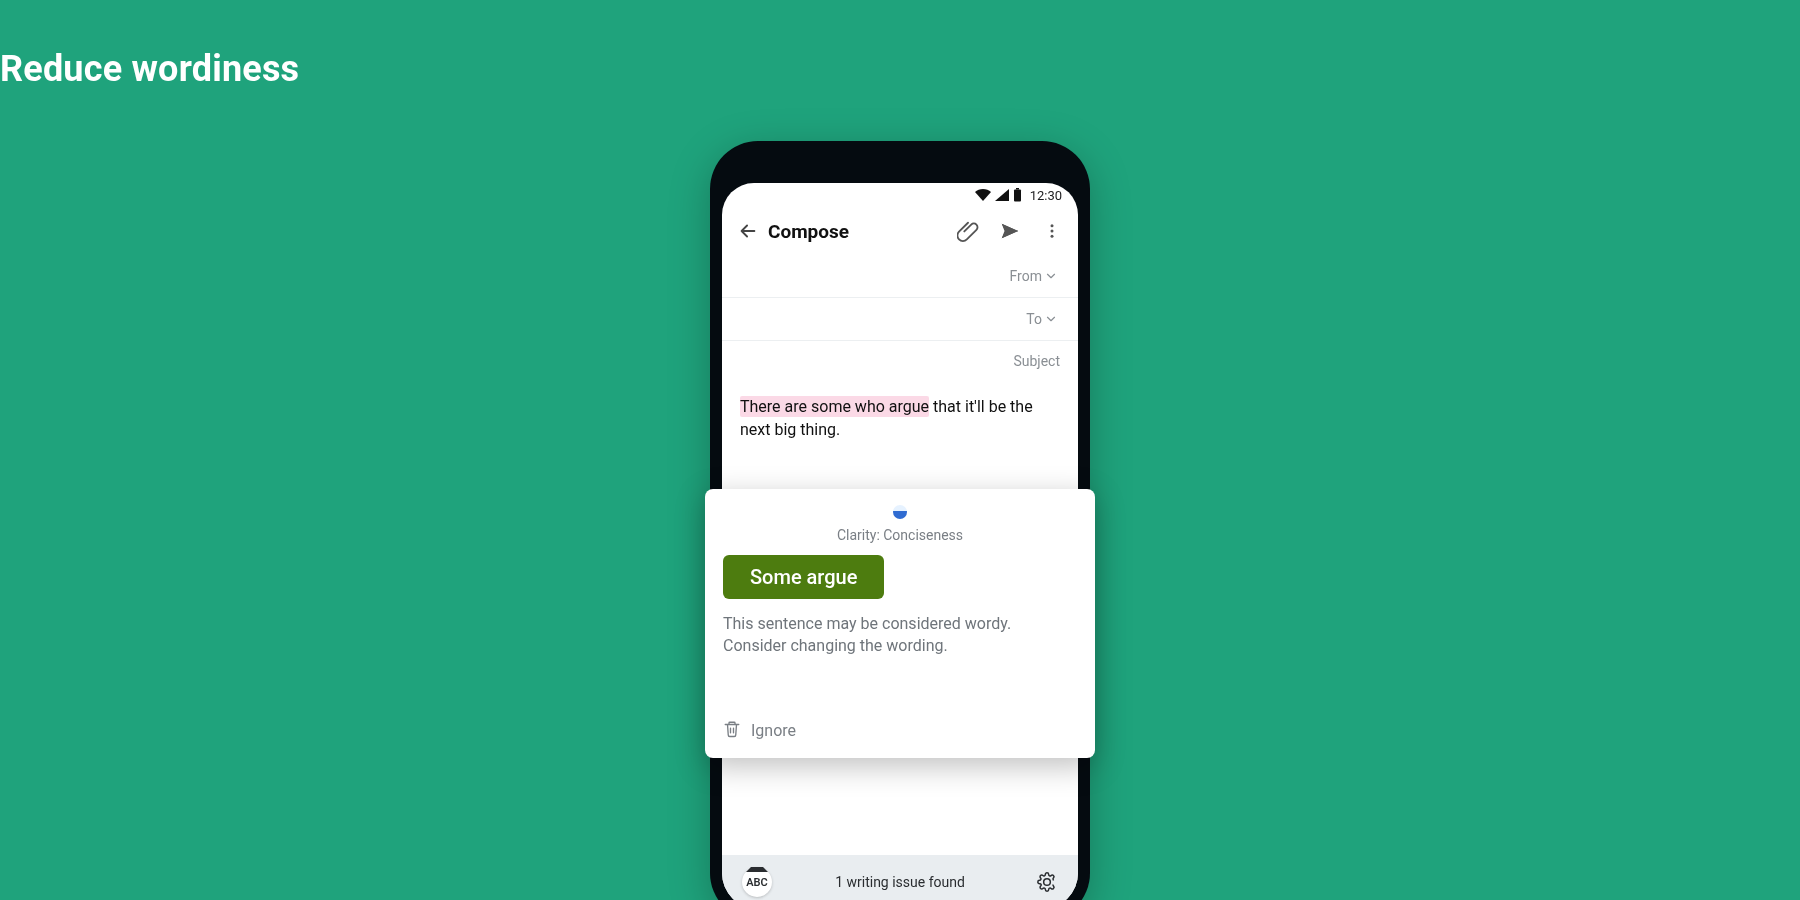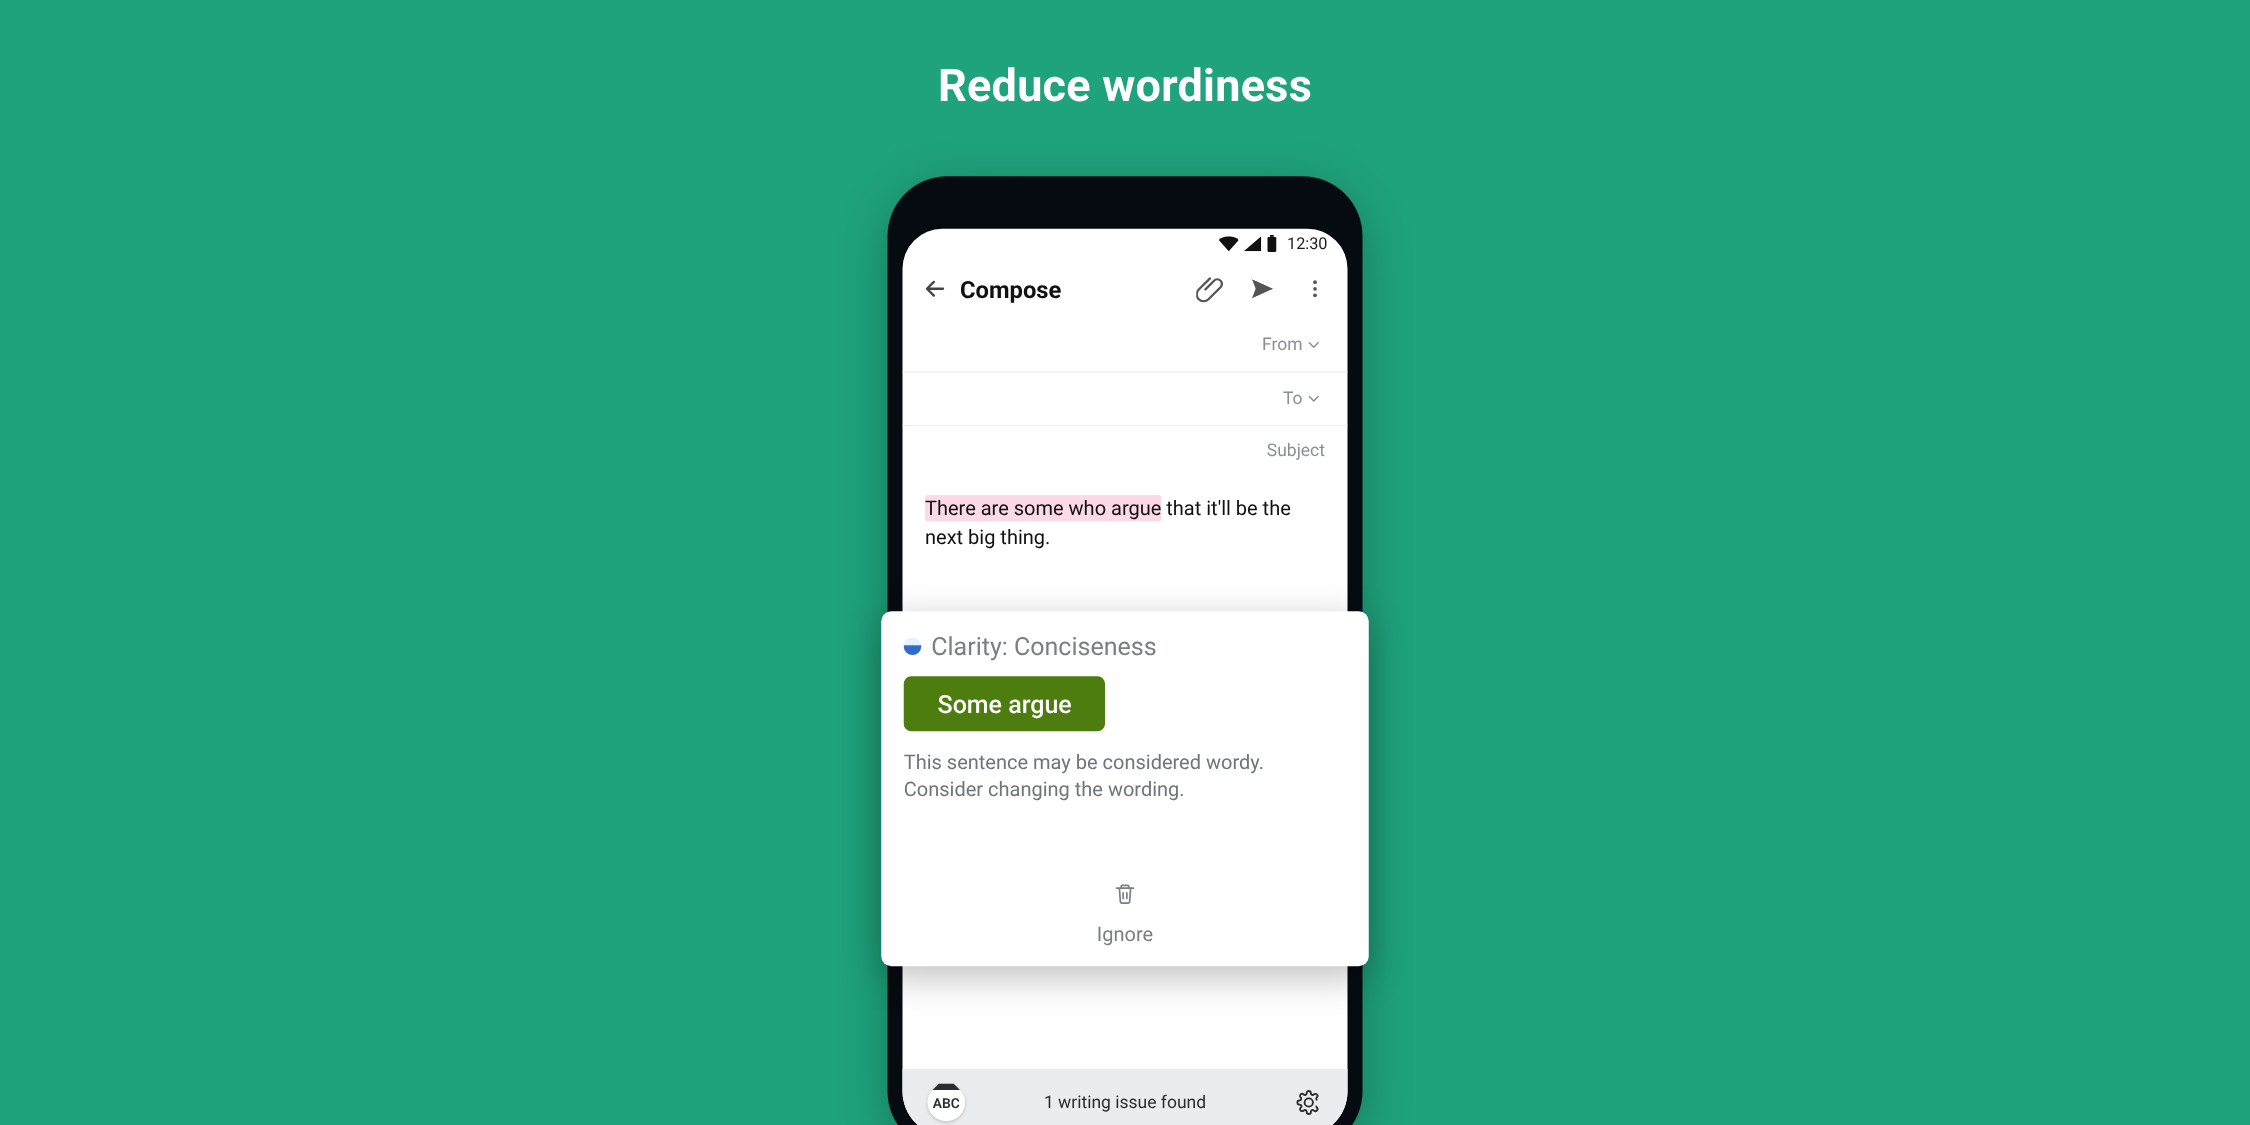--- a/index.html
+++ b/index.html
@@ -10,21 +10,20 @@
     background: #1fa37c;
     font-family: -apple-system, BlinkMacSystemFont, "Segoe UI", Roboto, Helvetica, Arial, sans-serif;
     overflow: hidden;
     position: relative;
   }
   .headline {
     position: absolute;
     top: 48px;
     left: 0;
     width: 100%;
-    text-align: center;
     color: #ffffff;
     font-size: 36px;
     font-weight: 700;
     letter-spacing: .2px;
   }
   .phone {
     position: absolute;
     left: 50%;
     top: 141px;
     transform: translateX(-50%);
@@ -86,21 +85,21 @@
     left: 50%;
     transform: translateX(-50%);
     top: 489px;
     width: 390px;
     background: #ffffff;
     border-radius: 8px;
     box-shadow: 0 8px 30px rgba(0,0,0,.25);
     z-index: 5;
   }
   .card-inner { padding: 16px 18px 0 18px; }
-  .card-tag { display:flex; align-items:center; gap:8px; color:#7a7f85; font-size:20px; }
+  .card-tag { display:flex; align-items:center; gap:8px; color:#7a7f85; font-size:14px;flex-direction:column; }
   .dot {
     width: 14px; height: 14px; border-radius: 50%;
     background: linear-gradient(180deg, #e6f2ff 45%, #2f6bd1 46%);
     display:inline-block;
   }
   .suggestion {
     display:inline-block;
     margin-top: 12px;
     background:#4d7c0f;
     color:#fff;
@@ -110,21 +109,20 @@
     border-radius: 6px;
   }
   .card-msg { margin-top: 14px; color:#6f757b; font-size:16px; line-height:1.4; }
   .card-footer {
     margin-top: 48px;
     display:flex; align-items:center; gap:10px;
     padding: 14px 18px 16px 18px;
     color:#7a7f85; font-size:16px;
     border-top: 0;
     cursor:pointer;
-    flex-direction:column;
   }
 
   .kb-bar {
     position:absolute;
     left:12px; right:12px; bottom:12px;
     height:54px;
     background:#e9edf0;
     border-radius: 0 0 36px 36px;
     display:flex; align-items:center; justify-content:space-between;
     padding: 0 20px;

